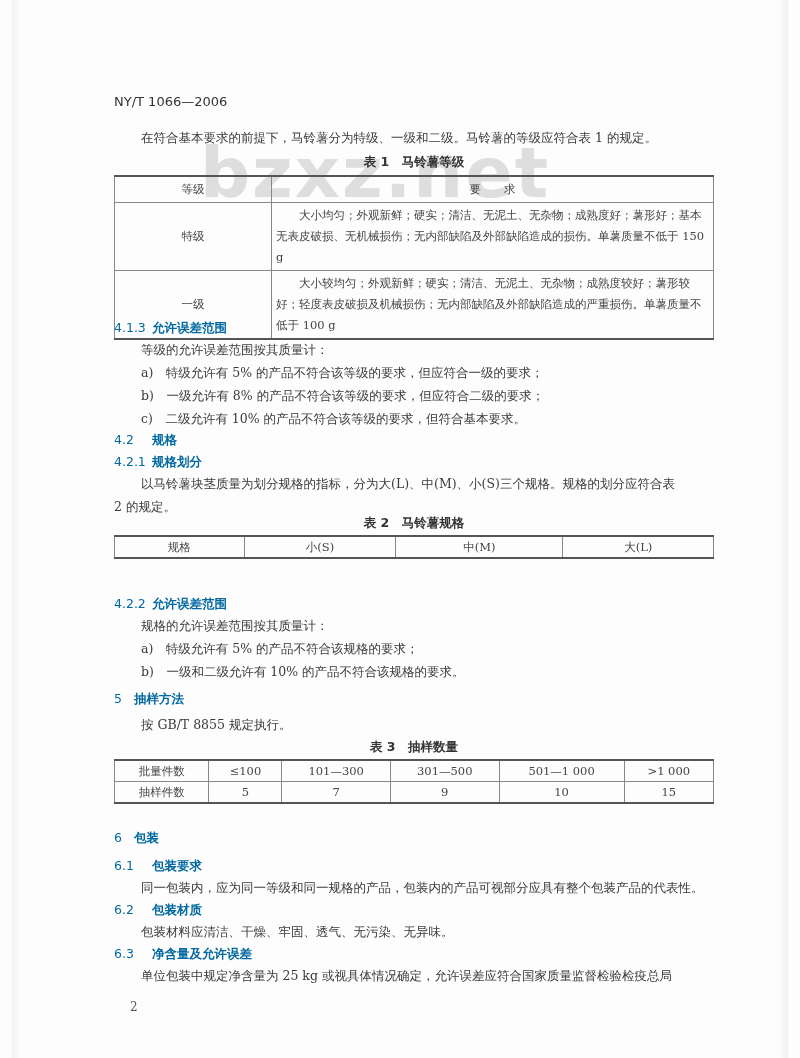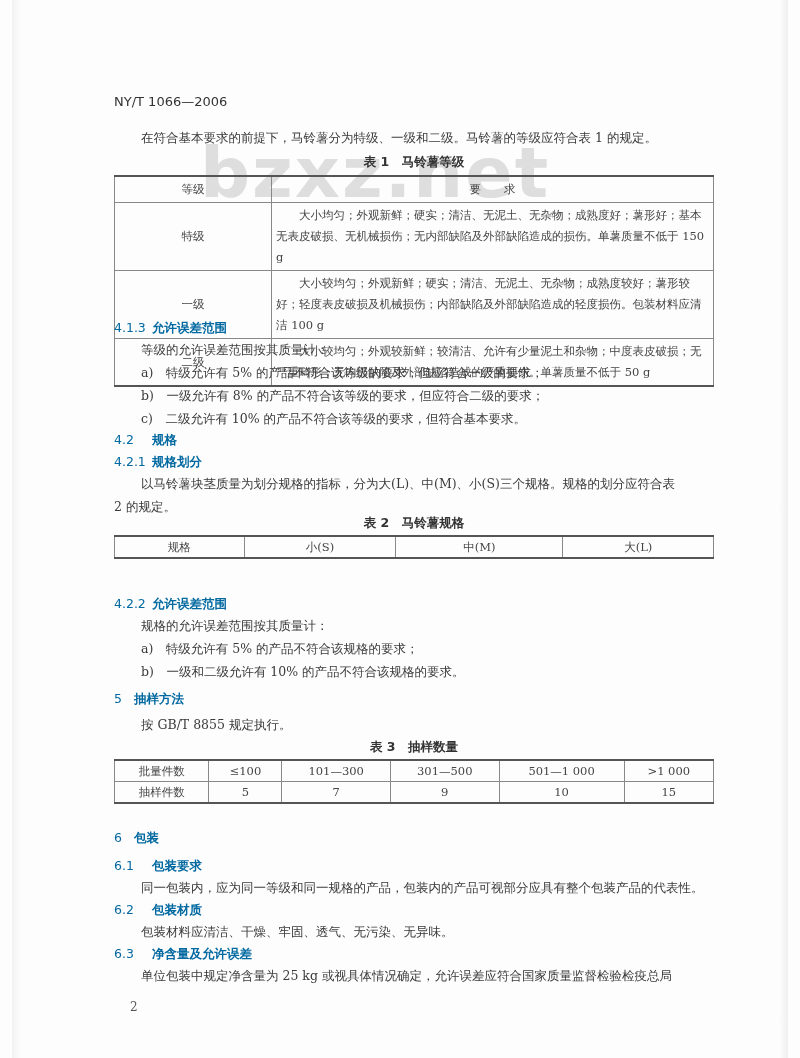--- a/index.html
+++ b/index.html
@@ -57,25 +57,21 @@
         <tr>
       <td class="grade">等级</td>
       <td style="text-align:center;">要　　求</td>
     </tr>
     <tr>
       <td class="grade">特级</td>
       <td class="req">大小均匀；外观新鲜；硬实；清洁、无泥土、无杂物；成熟度好；薯形好；基本无表皮破损、无机械损伤；无内部缺陷及外部缺陷造成的损伤。单薯质量不低于 150 g</td>
     </tr>
     <tr>
       <td class="grade">一级</td>
-      <td class="req">大小较均匀；外观新鲜；硬实；清洁、无泥土、无杂物；成熟度较好；薯形较好；轻度表皮破损及机械损伤；内部缺陷及外部缺陷造成的轻度损伤。包装材料应清洁 100 g</td>
-    </tr>
-    <tr>
-      <td class="grade">二级</td>
-      <td class="req">大小较均匀；外观较新鲜；较清洁、允许有少量泥土和杂物；中度表皮破损；无严重畸形；无内部缺陷及外部缺陷造成的严重损伤。单薯质量不低于 50 g</td>
+      <td class="req">大小较均匀；外观新鲜；硬实；清洁、无泥土、无杂物；成熟度较好；薯形较好；轻度表皮破损及机械损伤；无内部缺陷及外部缺陷造成的严重损伤。单薯质量不低于 100 g</td>
     </tr>
   </tbody>
     </table>
 
   <div class="h" style="top:320px;">
     <span class="num">4.1.3</span><span class="t">允许误差范围</span>
   </div>
   <div class="p indent" style="top:342px;">等级的允许误差范围按其质量计：</div>
   <div class="p indent" style="top:365px;">a)　特级允许有 5% 的产品不符合该等级的要求，但应符合一级的要求；</div>
   <div class="p indent" style="top:388px;">b)　一级允许有 8% 的产品不符合该等级的要求，但应符合二级的要求；</div>

